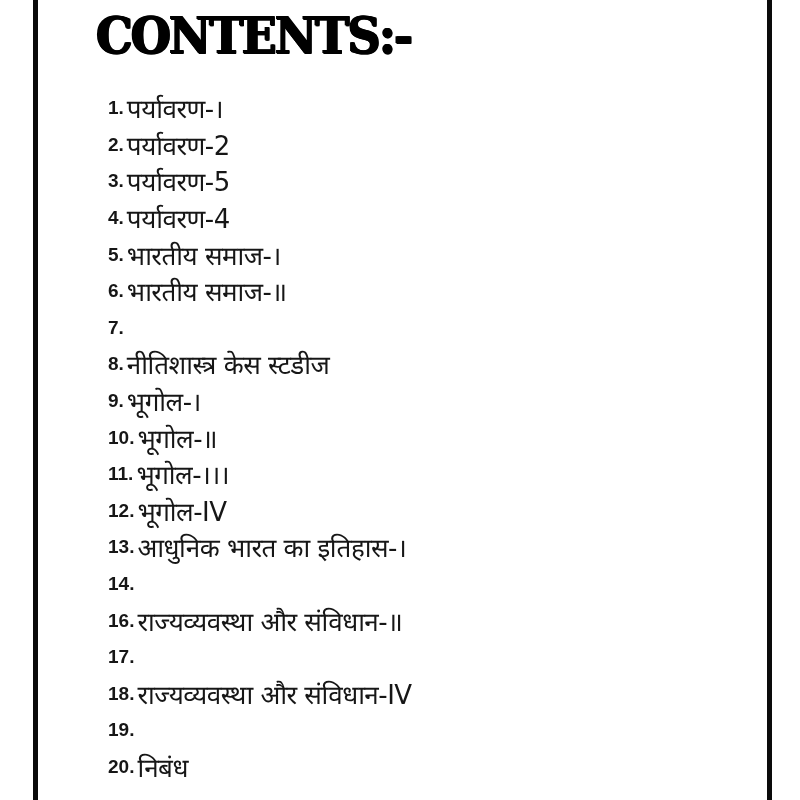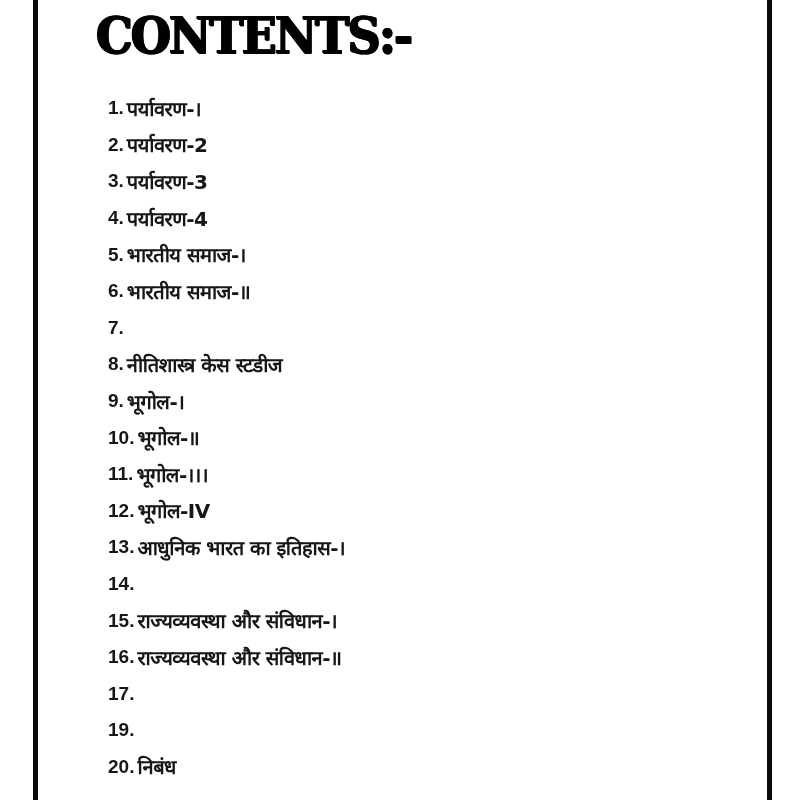--- a/index.html
+++ b/index.html
@@ -58,22 +58,22 @@
       color: #161616;
     }
     .toc-num {
       font-family: "Liberation Sans", sans-serif;
       font-weight: bold;
       font-size: 19px;
       margin-right: 3px;
     }
     .toc-label {
       font-family: "DejaVu Sans", sans-serif;
-      font-weight: bold;
-      font-size: 20px;
+      font-weight: normal;
+      font-size: 26px;
       letter-spacing: -0.5px;
     }
   </style>
 </head>
 <body>
 
 <div class="page-frame"></div>
 
 <h1 class="title">CONTENTS:-</h1>
 
@@ -81,21 +81,21 @@
   <li class="toc-item">
     <span class="toc-num">1.</span>
     <span class="toc-label">पर्यावरण-।</span>
   </li>
   <li class="toc-item">
     <span class="toc-num">2.</span>
     <span class="toc-label">पर्यावरण-2</span>
   </li>
   <li class="toc-item">
     <span class="toc-num">3.</span>
-    <span class="toc-label">पर्यावरण-3</span>
+    <span class="toc-label">पर्यावरण-5</span>
   </li>
   <li class="toc-item">
     <span class="toc-num">4.</span>
     <span class="toc-label">पर्यावरण-4</span>
   </li>
   <li class="toc-item">
     <span class="toc-num">5.</span>
     <span class="toc-label">भारतीय समाज-।</span>
   </li>
   <li class="toc-item">
@@ -126,29 +126,29 @@
     <span class="toc-label">भूगोल-IV</span>
   </li>
   <li class="toc-item">
     <span class="toc-num">13.</span>
     <span class="toc-label">आधुनिक भारत का इतिहास-।</span>
   </li>
   <li class="toc-item">
     <span class="toc-num">14.</span>
   </li>
   <li class="toc-item">
-    <span class="toc-num">15.</span>
-    <span class="toc-label">राज्यव्यवस्था और संविधान-।</span>
-  </li>
-  <li class="toc-item">
     <span class="toc-num">16.</span>
     <span class="toc-label">राज्यव्यवस्था और संविधान-॥</span>
   </li>
   <li class="toc-item">
     <span class="toc-num">17.</span>
+  </li>
+  <li class="toc-item">
+    <span class="toc-num">18.</span>
+    <span class="toc-label">राज्यव्यवस्था और संविधान-IV</span>
   </li>
   <li class="toc-item">
     <span class="toc-num">19.</span>
   </li>
   <li class="toc-item">
     <span class="toc-num">20.</span>
     <span class="toc-label">निबंध</span>
   </li>
 </ol>
 

